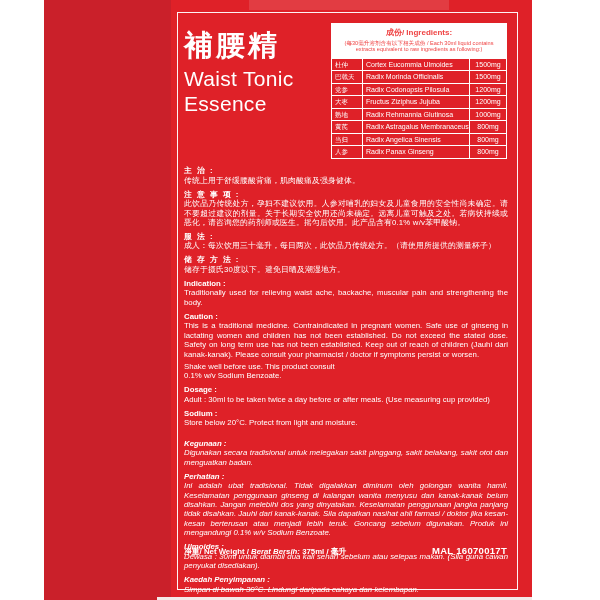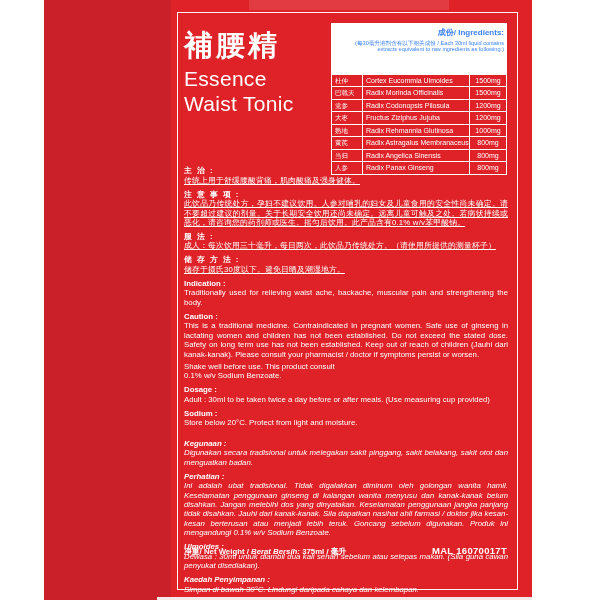--- a/index.html
+++ b/index.html
@@ -43,37 +43,37 @@
     position:absolute; left:140px; top:66px;
     font-size:21px; line-height:25px; letter-spacing:0.3px;
   }
 
   
   .ing-box {
     position:absolute; left:287px; top:23px; width:176px;
     border:1.5px solid #ffffff;
   }
   .ing-header {
-    background:#ffffff; color:#3b82f6; text-align:right;
-    padding:3px 2px 21px;
+    background:#ffffff; color:#ef4444; text-align:center;
+    padding:3px 2px 5px;
   }
   .ing-title { font-size:8px; font-weight:bold; margin-bottom:1.5px; }
   .ing-sub { font-size:5.6px; line-height:6.6px; }
   .ing-row { display:flex; border-top:1px solid #ffffff; height:12.5px; line-height:11.5px; }
   .ing-row .c1 { width:31px; border-right:1px solid #ffffff; font-size:6.5px; padding:0 0 0 3px; }
   .ing-row .c2 { flex:1; border-right:1px solid #ffffff; font-size:7px; padding:0 0 0 3px; white-space:nowrap; overflow:hidden; }
   .ing-row .c3 { width:36px; font-size:7px; text-align:center; }
 
   
   .content { position:absolute; left:140px; top:166px; width:324px; }
   .sec { margin-bottom:4.5px; }
   .sec-label { font-weight:bold; font-size:7.8px; line-height:9.6px; }
   .sec-text { font-size:7.8px; line-height:9.4px; text-align:justify; }
   .sec.zh .sec-label { letter-spacing:1.5px; }
-  .sec.zh .sec-text { letter-spacing:0.2px;text-decoration:underline; }
+  .sec.zh .sec-text { letter-spacing:0.2px; }
   .sec.ms { font-style:italic; }
   .sec-extra { font-size:7.8px; line-height:9.4px; margin-top:3px; }
   .gap-top { margin-top:11px; }
 
   
   .footer {
     position:absolute; left:140px; top:545px; width:323px;
     display:flex; justify-content:space-between; align-items:baseline;
   }
   .net-weight { font-size:7.8px; font-weight:bold; white-space:nowrap; }
@@ -84,22 +84,22 @@
 <body>
 
 <div class="page">
   <div class="label">
     <div class="left-strip"></div>
     <div class="top-strip"></div>
     <div class="frame"></div>
 
     <div class="title-zh">補腰精</div>
     <div class="title-en">
+      <div>Waist Tonic</div>
       <div>Essence</div>
-      <div>Waist Tonic</div>
     </div>
 
     <div class="ing-box">
       <div class="ing-header">
         <div class="ing-title">成份/ Ingredients:</div>
         <div class="ing-sub">(每30毫升溶剂含有以下相关成份 / Each 30ml liquid contains</div>
         <div class="ing-sub">extracts equivalent to raw ingredients as following:)</div>
       </div>
       <div class="ing-row">
         <div class="c1">杜仲</div>

